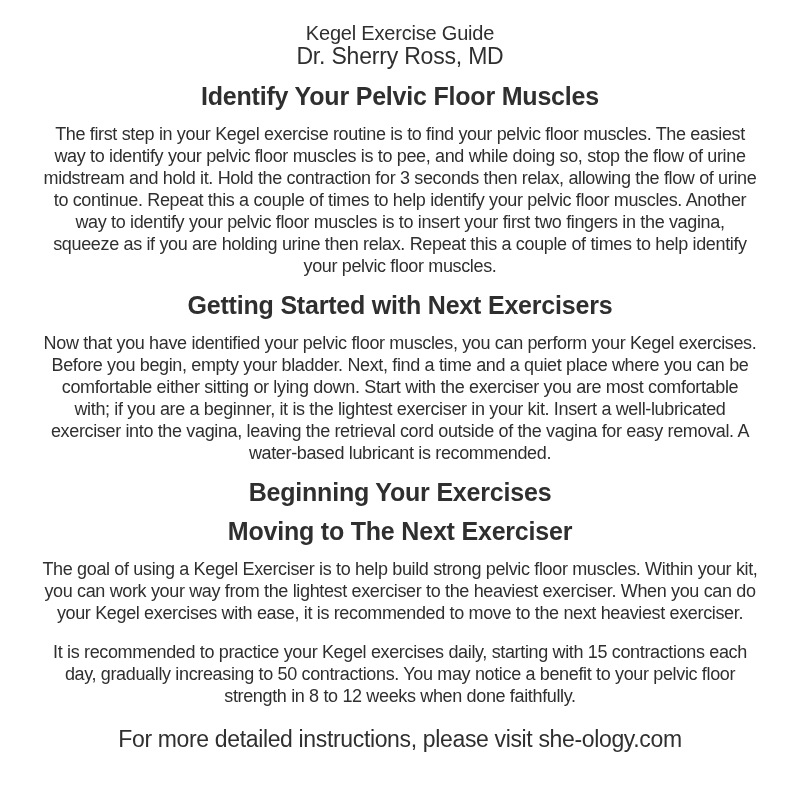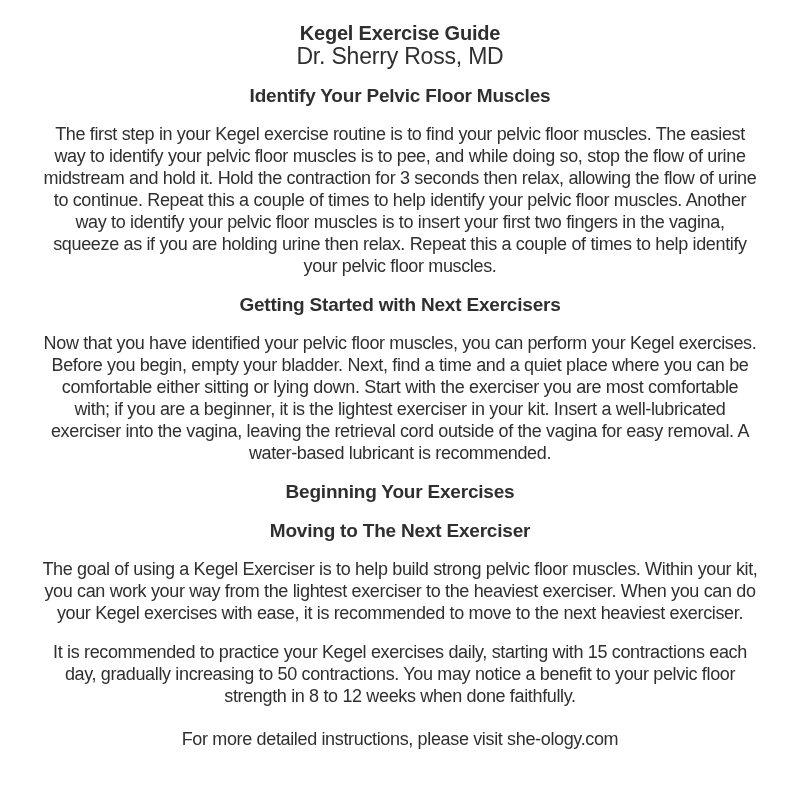--- a/index.html
+++ b/index.html
@@ -15,48 +15,48 @@
     color: #2f2f2f;
   }
   .page {
     width: 748px;
     margin: 0 auto;
     padding-top: 22px;
     text-align: center;
   }
   .doc-title {
     font-size: 20px;
-    font-weight: bold;
+    font-weight: normal;
     line-height: 23px;
     letter-spacing: -0.2px;
   }
   .doc-author {
     font-size: 23px;
     line-height: 23px;
     letter-spacing: -0.2px;
   }
   .section {
     margin-top: 17px;
   }
   .section-heading {
-    font-size: 19px;
+    font-size: 25px;
     font-weight: bold;
     line-height: 22px;
     letter-spacing: -0.2px;
     margin: 4px;
   }
   .section-body {
     font-size: 18px;
     line-height: 22px;
     letter-spacing: -0.35px;
     margin: 16px;
   }
   .doc-footer {
     margin-top: 21px;
-    font-size: 18px;
+    font-size: 23px;
     line-height: 22px;
     letter-spacing: -0.35px;
   }
 </style>
 </head>
 <body>
 
 <div class="page">
 
   <div class="doc-title">Kegel Exercise Guide</div>

